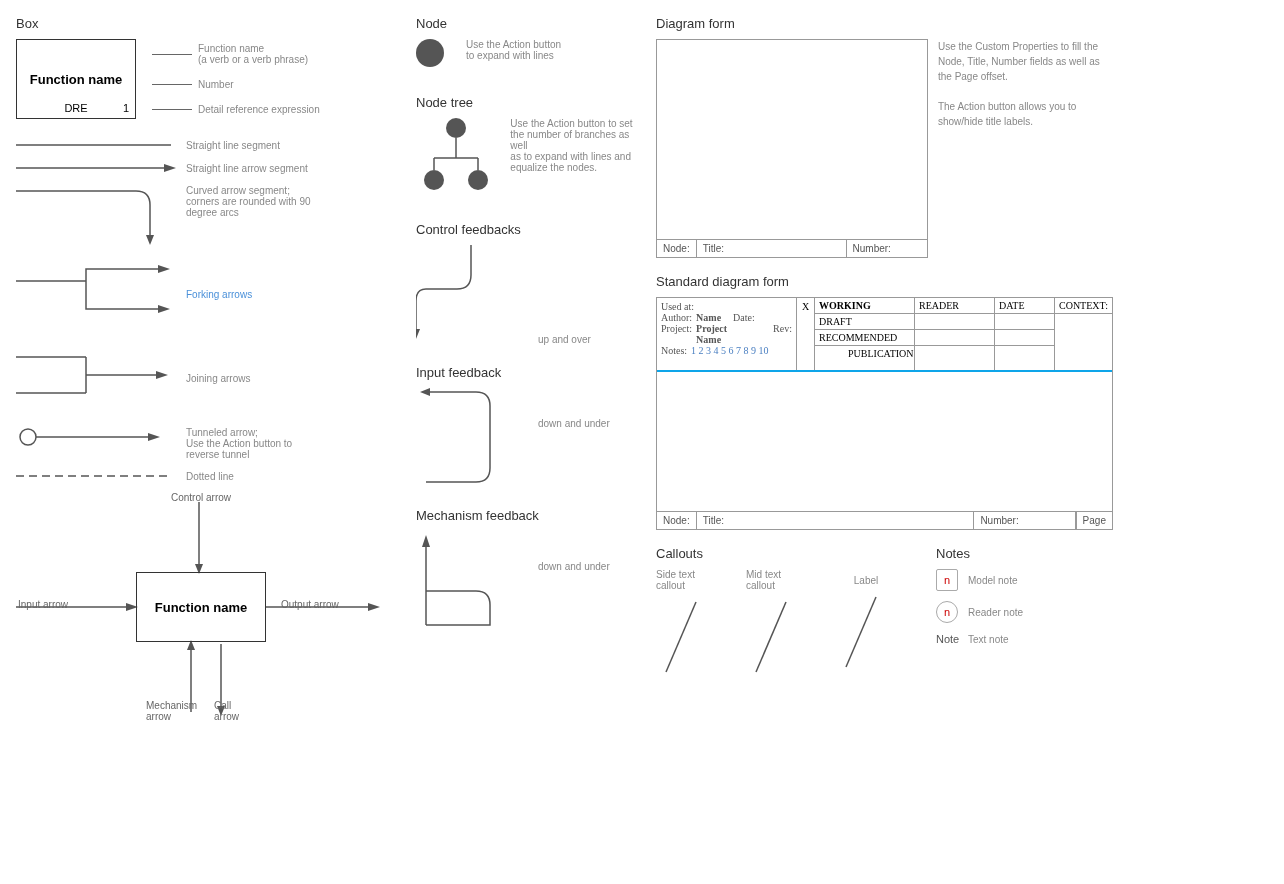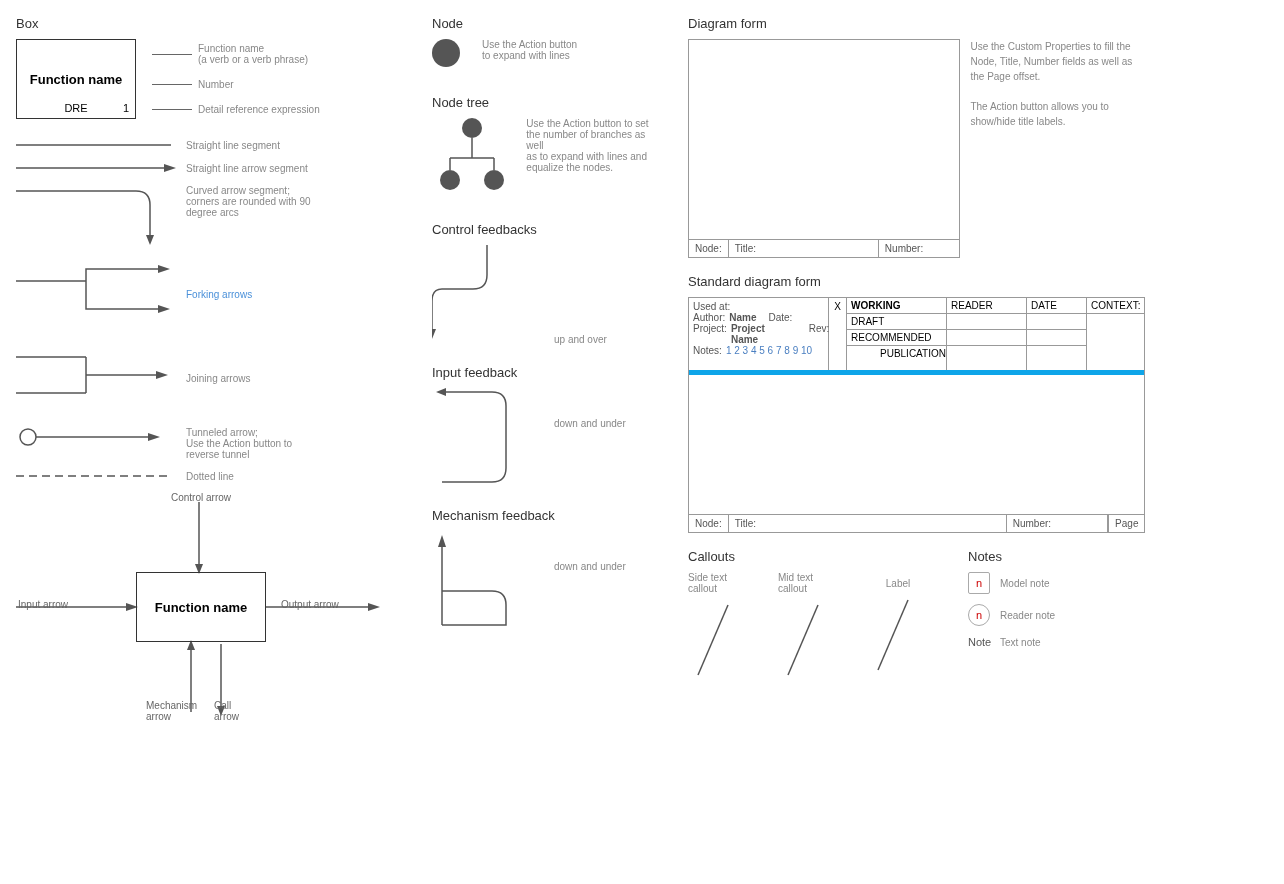--- a/index.html
+++ b/index.html
@@ -9,21 +9,21 @@
       background: #fff;
       width: 1284px;
       min-height: 884px;
       overflow: hidden;
     }
     .page {
       display: flex;
       width: 1124px;
       min-height: 884px;
       padding: 16px;
-      gap: 16px;
+      gap: 0;
     }
     .left-panel {
       width: 380px;
       flex-shrink: 0;
     }
     .middle-panel {
       width: 240px;
       flex-shrink: 0;
       padding-left: 20px;
     }
@@ -185,21 +185,22 @@
     .df-footer-cell:last-child { border-right: none; flex: 1; }
 
     
     .sdf-section { margin-bottom: 16px; }
     .sdf-outer {
       border: 1px solid #999;
       width: 100%;
     }
     .sdf-header {
       display: flex;
-      border-bottom: 5px solid #0ea5e9;
+      border-bottom: 2px solid #0ea5e9;
+      font-family: Liberation Serif, serif;
     }
     .sdf-body {
       height: 140px;
       border-bottom: 1px solid #999;
     }
     .sdf-footer {
       display: flex;
     }
     .sdf-footer-cell {
       border-right: 1px solid #999;

